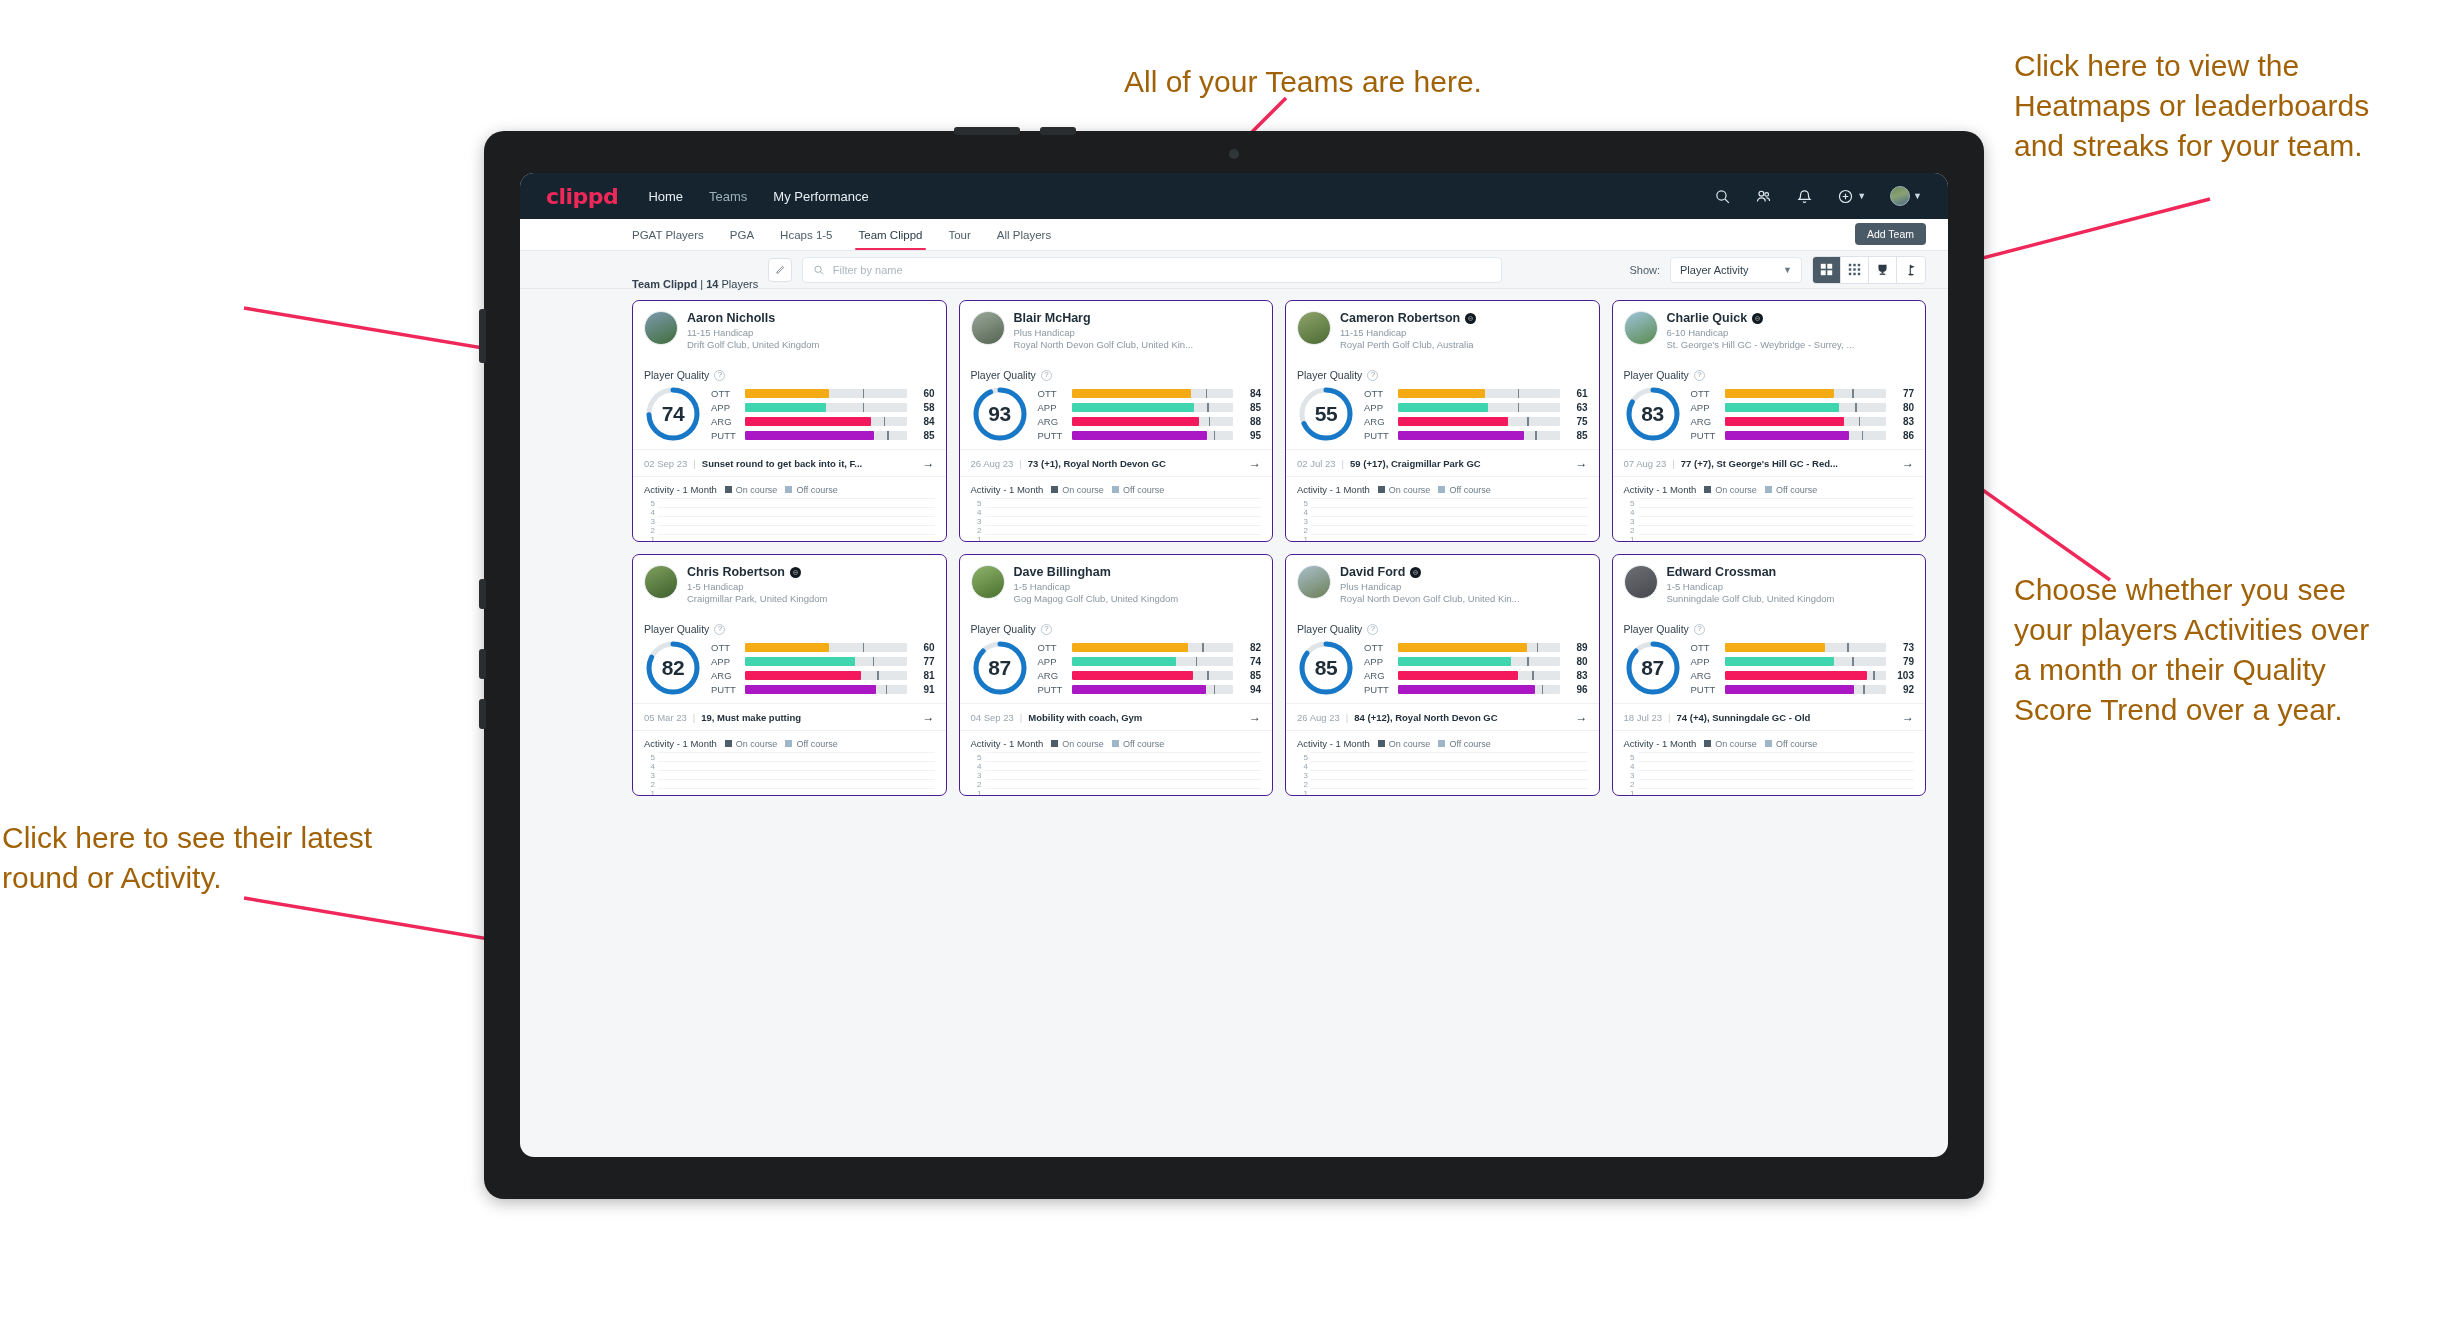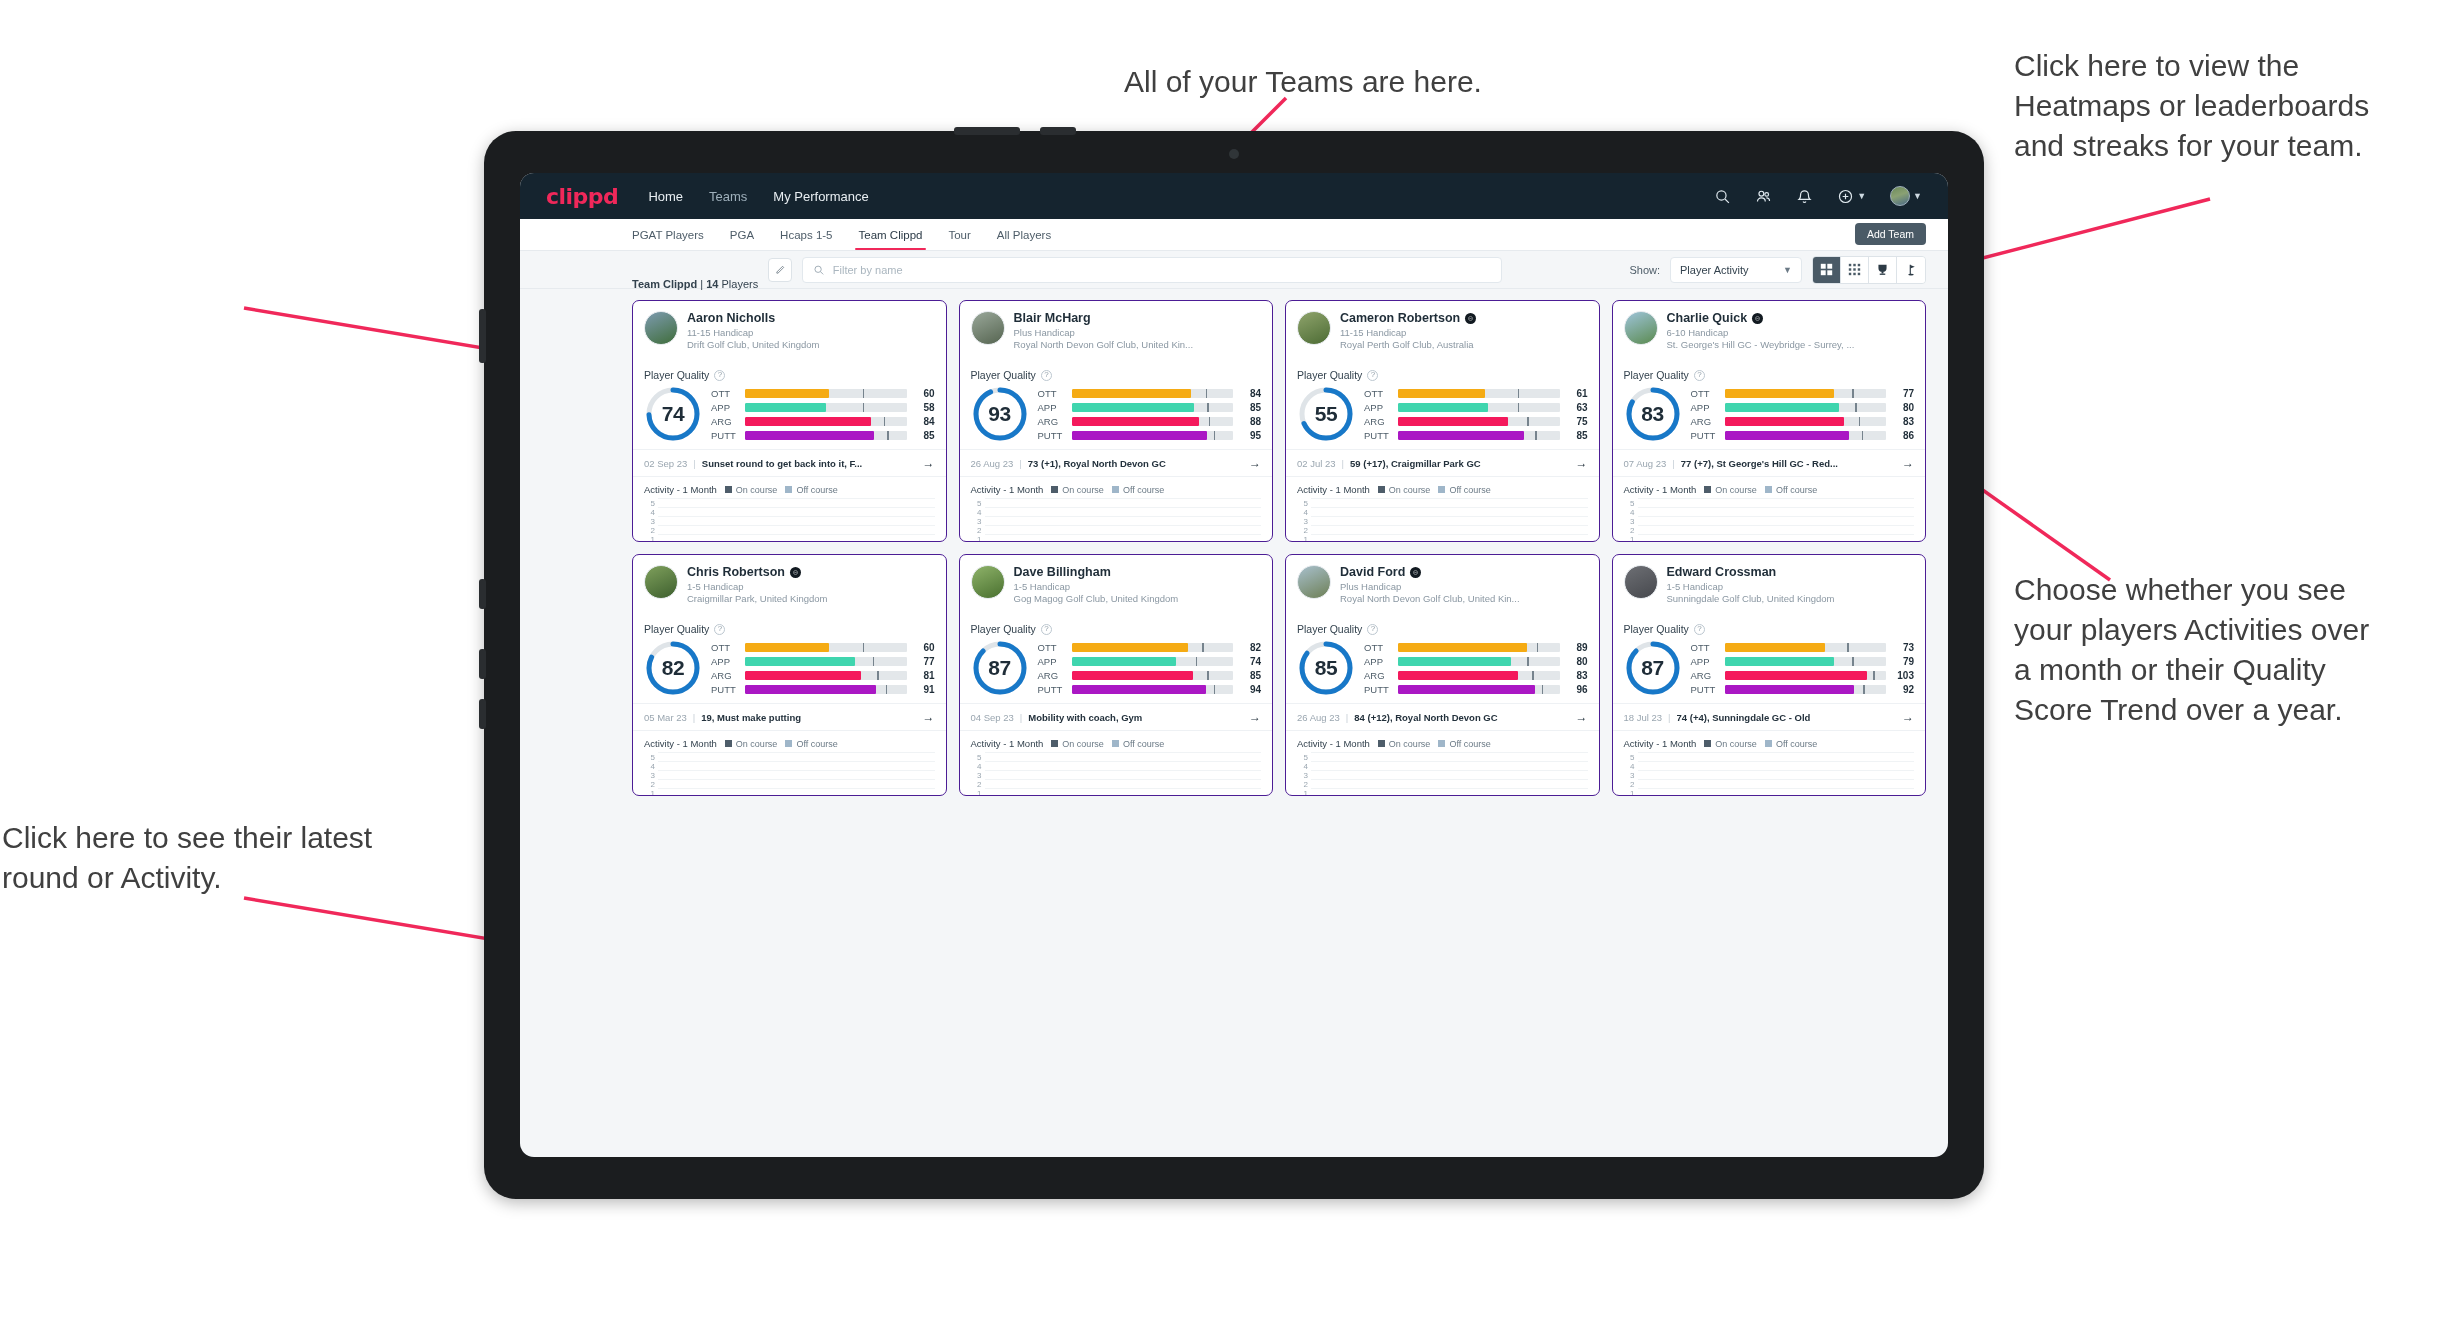--- a/index.html
+++ b/index.html
@@ -7,40 +7,40 @@
     width: 2452px; height: 1319px;
     background: #ffffff;
     font-family: "Liberation Sans", sans-serif;
     overflow: hidden;
   }
   .stage { position: relative; width: 2452px; height: 1319px; }
 
   
   .anno {
     position: absolute;
-    color: #404040;
+    color: #a16207;
     font-size: 30px;
     line-height: 1.33;
     font-family: "Liberation Sans", sans-serif;
     white-space: pre-line;
   }
   #anno-teams  { left: 1124px; top: 62px;  width: 470px; text-align: left; }
   #anno-names  { left: 2px;    top: 194px; width: 400px; }
   #anno-round  { left: 2px;    top: 818px; width: 440px; }
   #anno-heat   { left: 2014px; top: 46px;  width: 440px; }
   #anno-choose { left: 2014px; top: 570px; width: 440px; }
 
   .arrow { position: absolute; pointer-events: none; }
 
   
   .tablet {
     position: absolute; left: 484px; top: 131px;
     width: 1500px; height: 1068px;
     background: #1b1d1f;
-    border-radius: 32px;
+    border-radius: 20px;
     box-shadow: 0 4px 16px rgba(0,0,0,.28);
   }
   .tablet-inner {
     position: absolute; left: 36px; top: 42px;
     width: 1428px; height: 984px;
     background: #10181f;
     border-radius: 14px;
     overflow: hidden;
   }
   .cam {

